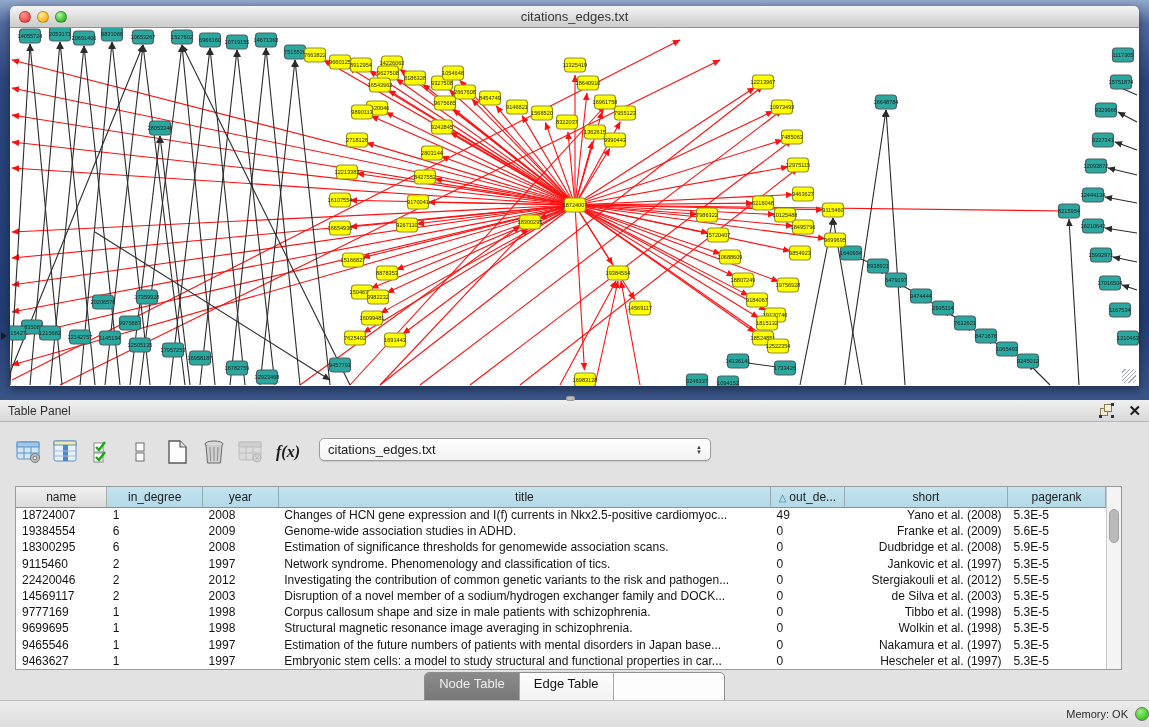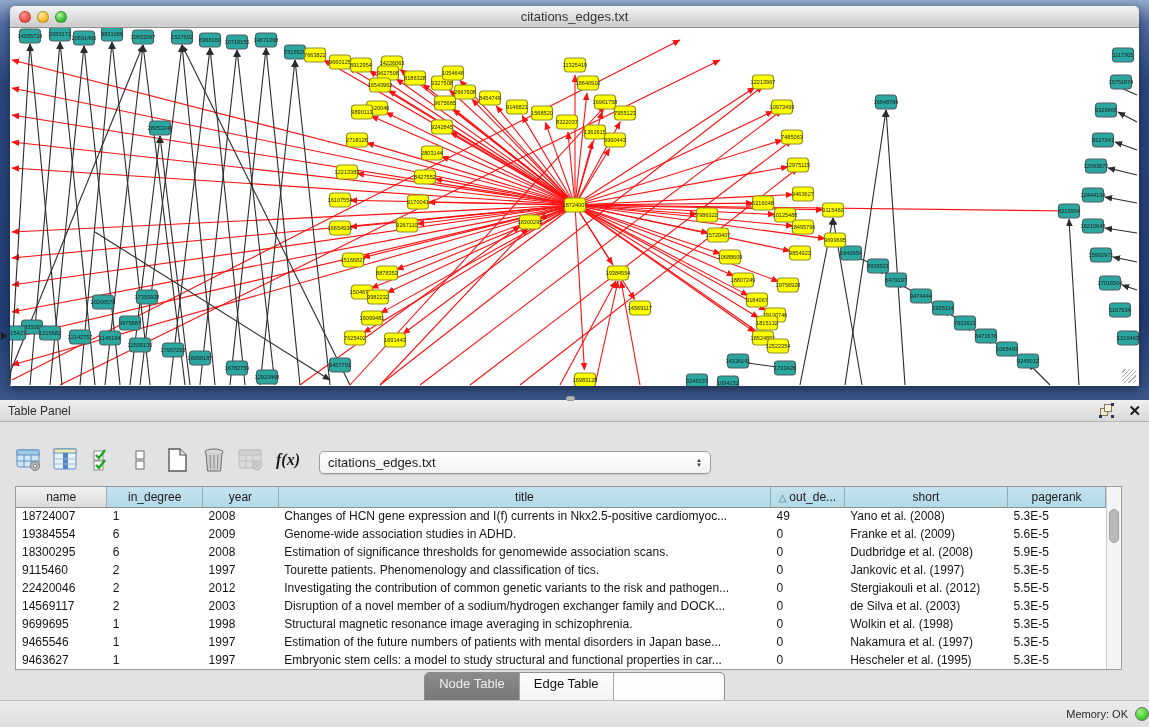--- a/index.html
+++ b/index.html
@@ -34,37 +34,37 @@
     border-bottom:1px solid #b5b5b5; display:flex; align-items:center; padding:0 8px; }
   .panel-title { font-size:12px; color:#2e2e2e; }
   .panel-titlebar .spacer { flex:1; }
   .float-icon { position:relative; width:14px; height:13px; margin-right:14px; }
   .float-icon .sq1 { position:absolute; left:0; top:4px; width:8px; height:8px; border:1px solid #8a7d52; background:#efe9d2; }
   .float-icon .sq2 { position:absolute; left:4px; top:0px; width:8px; height:8px; border:1px solid #8a7d52; background:#f5f1de; }
   .float-icon .dot { position:absolute; width:3px; height:3px; background:#26355e; }
   .close-icon { font-size:15px; font-weight:bold; color:#1c1c1c; line-height:13px; cursor:default; }
   .split-handle { position:absolute; left:566px; top:-4px; width:9px; height:5px; background:#b9b9b9; border:1px solid #9a9a9a; border-radius:2px; }
 
-  .toolbar { position:absolute; left:15px; top:38px; height:36px; display:flex; align-items:flex-end; gap:9px; }
+  .toolbar { position:absolute; left:15px; top:38px; height:36px; display:flex; align-items:flex-start; gap:9px; }
   .tbtn { width:28px; height:28px; display:flex; align-items:center; justify-content:center; }
   .tbtn svg { display:block; }
   .table-select { margin-left:8px; width:392px; height:23px; background:linear-gradient(180deg,#ffffff,#f2f2f2);
     border:1px solid #9d9d9d; border-radius:5px; display:flex; align-items:center; padding:0 8px;
     box-shadow:0 1px 1px rgba(0,0,0,.12); }
   .table-select .val { flex:1; font-size:13px; color:#1d1d1d; }
   .table-select .arrows { display:flex; flex-direction:column; line-height:5px; font-size:6px; color:#3b3b3b; }
 
   .table-wrap { position:absolute; left:15px; top:86px; width:1107px; height:184px;
     background:#ffffff; border:1px solid #9b9b9b; display:flex; }
   table.grid { border-collapse:collapse; table-layout:fixed; width:1090px; }
   table.grid th { height:20px; font-size:12px; font-weight:normal; color:#1c1c1c; text-align:center;
     background:linear-gradient(180deg,#c3e3ef,#b3d9e7); border-right:1px solid #93aab3; border-bottom:1px solid #8f8f8f; overflow:hidden; white-space:nowrap;margin-top:35px; }
   table.grid th.first { background:linear-gradient(180deg,#f0f0f0,#dcdcdc); border-right:1px solid #adadad; }
   table.grid td { height:16px; font-size:12px; color:#141414; padding:0 6px; white-space:nowrap; overflow:hidden; }
-  table.grid td.c5 { text-align:left; }
+  table.grid td.c5 { text-align:right; }
   .sort-glyph { color:#2e7c9e; font-size:10px; margin-right:3px; }
   .vscroll { width:15px; background:#f4f4f4; border-left:1px solid #c9c9c9; position:relative; }
   .vthumb { position:absolute; left:2px; top:22px; width:10px; height:34px; background:#b9b9b9; border-radius:6px; border:1px solid #a3a3a3; }
 
   .tabbar { position:absolute; left:0; top:272px; width:1149px; display:flex; justify-content:center; }
   .segments { display:inline-flex; border:1px solid #8d8d8d; border-radius:5px; overflow:hidden;
     background:#fdfdfd; box-shadow:0 1px 1px rgba(255,255,255,.7), inset 0 0 1px rgba(0,0,0,.1); }
   .seg { padding:3px 14px; font-size:13px; color:#161616; background:linear-gradient(180deg,#fdfdfd,#ececec);
     border-right:1px solid #a7a7a7; }
   .seg:last-child { border-right:none;margin-top:23px; }
@@ -846,21 +846,21 @@
               <td class="c2">2008</td>
               <td class="c3">Estimation of significance thresholds for genomewide association scans.</td>
               <td class="c4">0</td>
               <td class="c5">Dudbridge et al. (2008)</td>
               <td class="c6">5.9E-5</td>
             </tr>
             <tr>
               <td class="c0">9115460</td>
               <td class="c1">2</td>
               <td class="c2">1997</td>
-              <td class="c3">Tourette patients. Phenomenology and classification of tics.</td>
+              <td class="c3">Network syndrome. Phenomenology and classification of tics.</td>
               <td class="c4">0</td>
               <td class="c5">Jankovic et al. (1997)</td>
               <td class="c6">5.3E-5</td>
             </tr>
             <tr>
               <td class="c0">22420046</td>
               <td class="c1">2</td>
               <td class="c2">2012</td>
               <td class="c3">Investigating the contribution of common genetic variants to the risk and pathogen...</td>
               <td class="c4">0</td>
@@ -870,20 +870,29 @@
             <tr>
               <td class="c0">14569117</td>
               <td class="c1">2</td>
               <td class="c2">2003</td>
               <td class="c3">Disruption of a novel member of a sodium/hydrogen exchanger family and DOCK...</td>
               <td class="c4">0</td>
               <td class="c5">de Silva et al. (2003)</td>
               <td class="c6">5.3E-5</td>
             </tr>
             <tr>
+              <td class="c0">9777169</td>
+              <td class="c1">1</td>
+              <td class="c2">1998</td>
+              <td class="c3">Corpus callosum shape and size in male patients with schizophrenia.</td>
+              <td class="c4">0</td>
+              <td class="c5">Tibbo et al. (1998)</td>
+              <td class="c6">5.3E-5</td>
+            </tr>
+            <tr>
               <td class="c0">9699695</td>
               <td class="c1">1</td>
               <td class="c2">1998</td>
               <td class="c3">Structural magnetic resonance image averaging in schizophrenia.</td>
               <td class="c4">0</td>
               <td class="c5">Wolkin et al. (1998)</td>
               <td class="c6">5.3E-5</td>
             </tr>
             <tr>
               <td class="c0">9465546</td>
@@ -893,21 +902,21 @@
               <td class="c4">0</td>
               <td class="c5">Nakamura et al. (1997)</td>
               <td class="c6">5.3E-5</td>
             </tr>
             <tr>
               <td class="c0">9463627</td>
               <td class="c1">1</td>
               <td class="c2">1997</td>
               <td class="c3">Embryonic stem cells: a model to study structural and functional properties in car...</td>
               <td class="c4">0</td>
-              <td class="c5">Hescheler et al. (1995)</td>
+              <td class="c5">Hescheler et al. (1997)</td>
               <td class="c6">5.3E-5</td>
             </tr>
           </tbody>
       </table>
       <div class="vscroll">
         <div class="vthumb"></div>
       </div>
     </div>
 
     <div class="tabbar">

